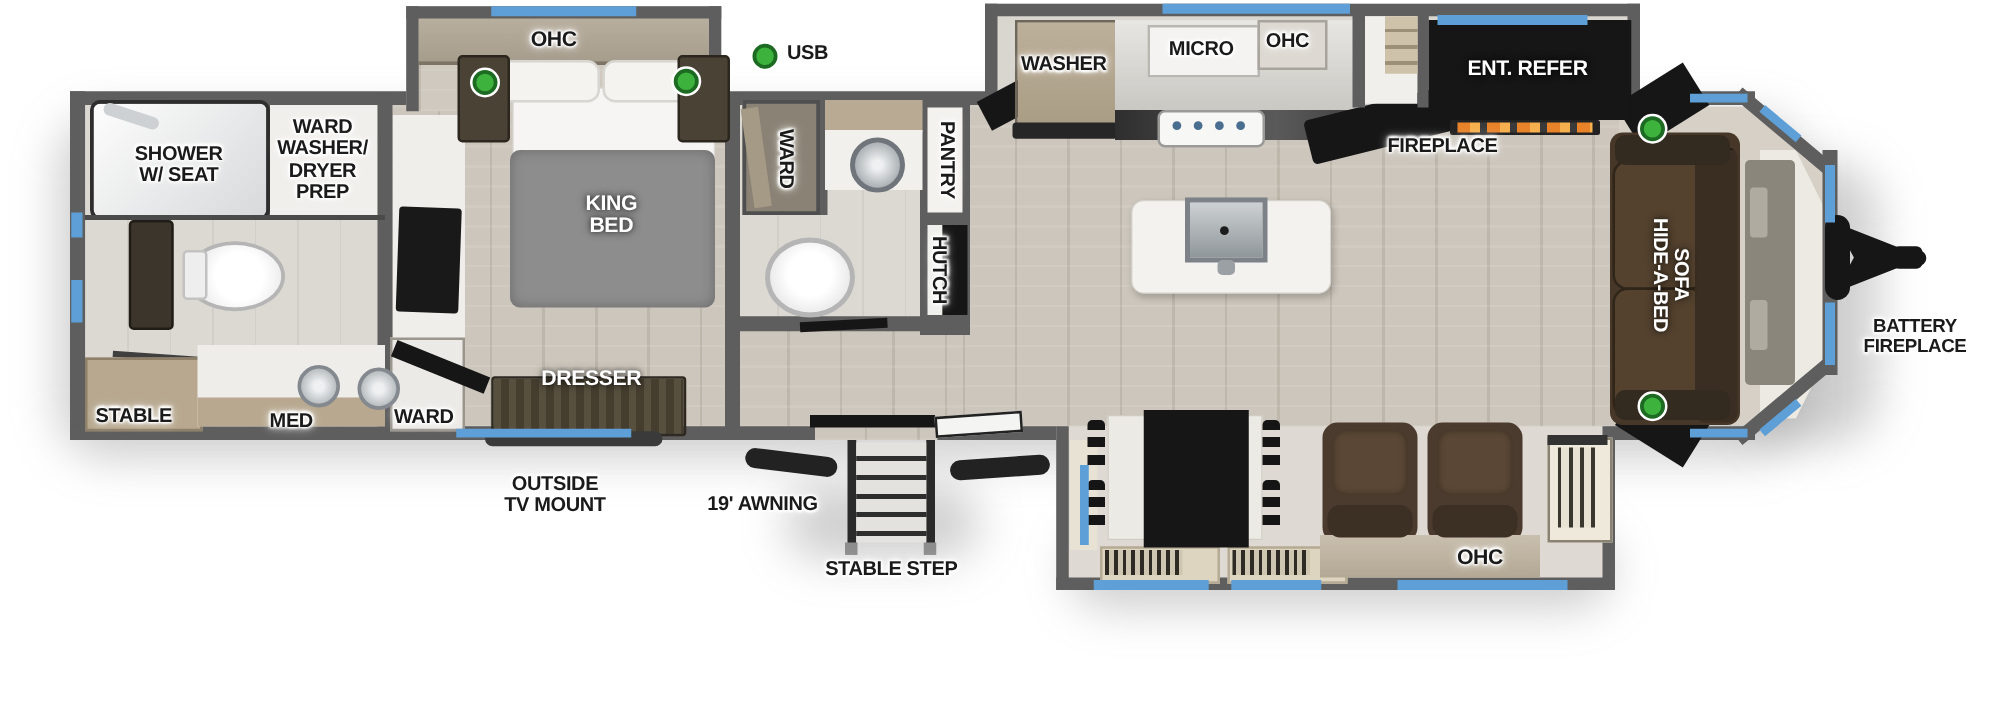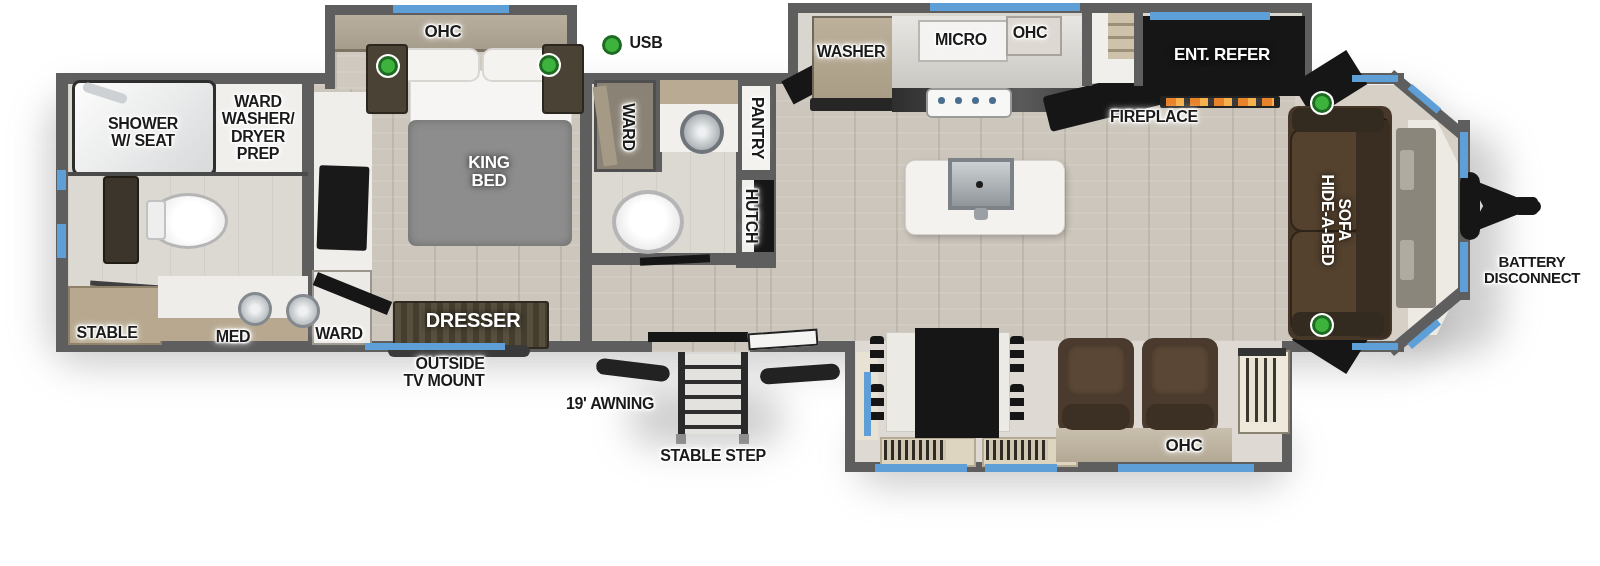--- a/index.html
+++ b/index.html
@@ -207,32 +207,32 @@
 W/ SEAT</div>
   <div class="lbl" style="left:258px;top:128px;">WARD
 WASHER/
 DRYER
 PREP</div>
   <div class="lbl white" style="left:489px;top:172px;font-size:17px;">KING
 BED</div>
   <div class="lbl" style="left:107px;top:333px;">STABLE</div>
   <div class="lbl" style="left:233px;top:337px;">MED</div>
   <div class="lbl" style="left:339px;top:334px;">WARD</div>
-  <div class="lbl white" style="left:473px;top:321px;font-size:20px;">DRESSER</div>
+  <div class="lbl white" style="left:473px;top:303px;font-size:17px;">DRESSER</div>
   <div class="lbl vlbl" style="left:628px;top:127px;">WARD</div>
   <div class="lbl vlbl" style="left:757px;top:128px;">PANTRY</div>
   <div class="lbl vlbl" style="left:751px;top:216px;">HUTCH</div>
   <div class="lbl" style="left:851px;top:52px;">WASHER</div>
   <div class="lbl" style="left:961px;top:40px;">MICRO</div>
   <div class="lbl" style="left:1030px;top:33px;">OHC</div>
   <div class="lbl white" style="left:1222px;top:55px;font-size:17px;">ENT. REFER</div>
   <div class="lbl" style="left:1154px;top:117px;">FIREPLACE</div>
   <div class="lbl white vlbl" style="left:1336px;top:220px;font-size:16px;">HIDE-A-BED
 SOFA</div>
   <div class="lbl" style="left:1184px;top:446px;font-size:17px;">OHC</div>
-  <div class="lbl" style="left:444px;top:372px;text-align:right;">OUTSIDE
+  <div class="lbl" style="left:444px;top:396px;">OUTSIDE
 TV MOUNT</div>
   <div class="lbl" style="left:610px;top:404px;">19' AWNING</div>
   <div class="lbl" style="left:713px;top:456px;">STABLE STEP</div>
   <div class="lbl" style="left:1532px;top:270px;font-size:15px;">BATTERY
-DISCONNECT</div>
+FIREPLACE</div>
 
 </div>
 
 </body></html>

